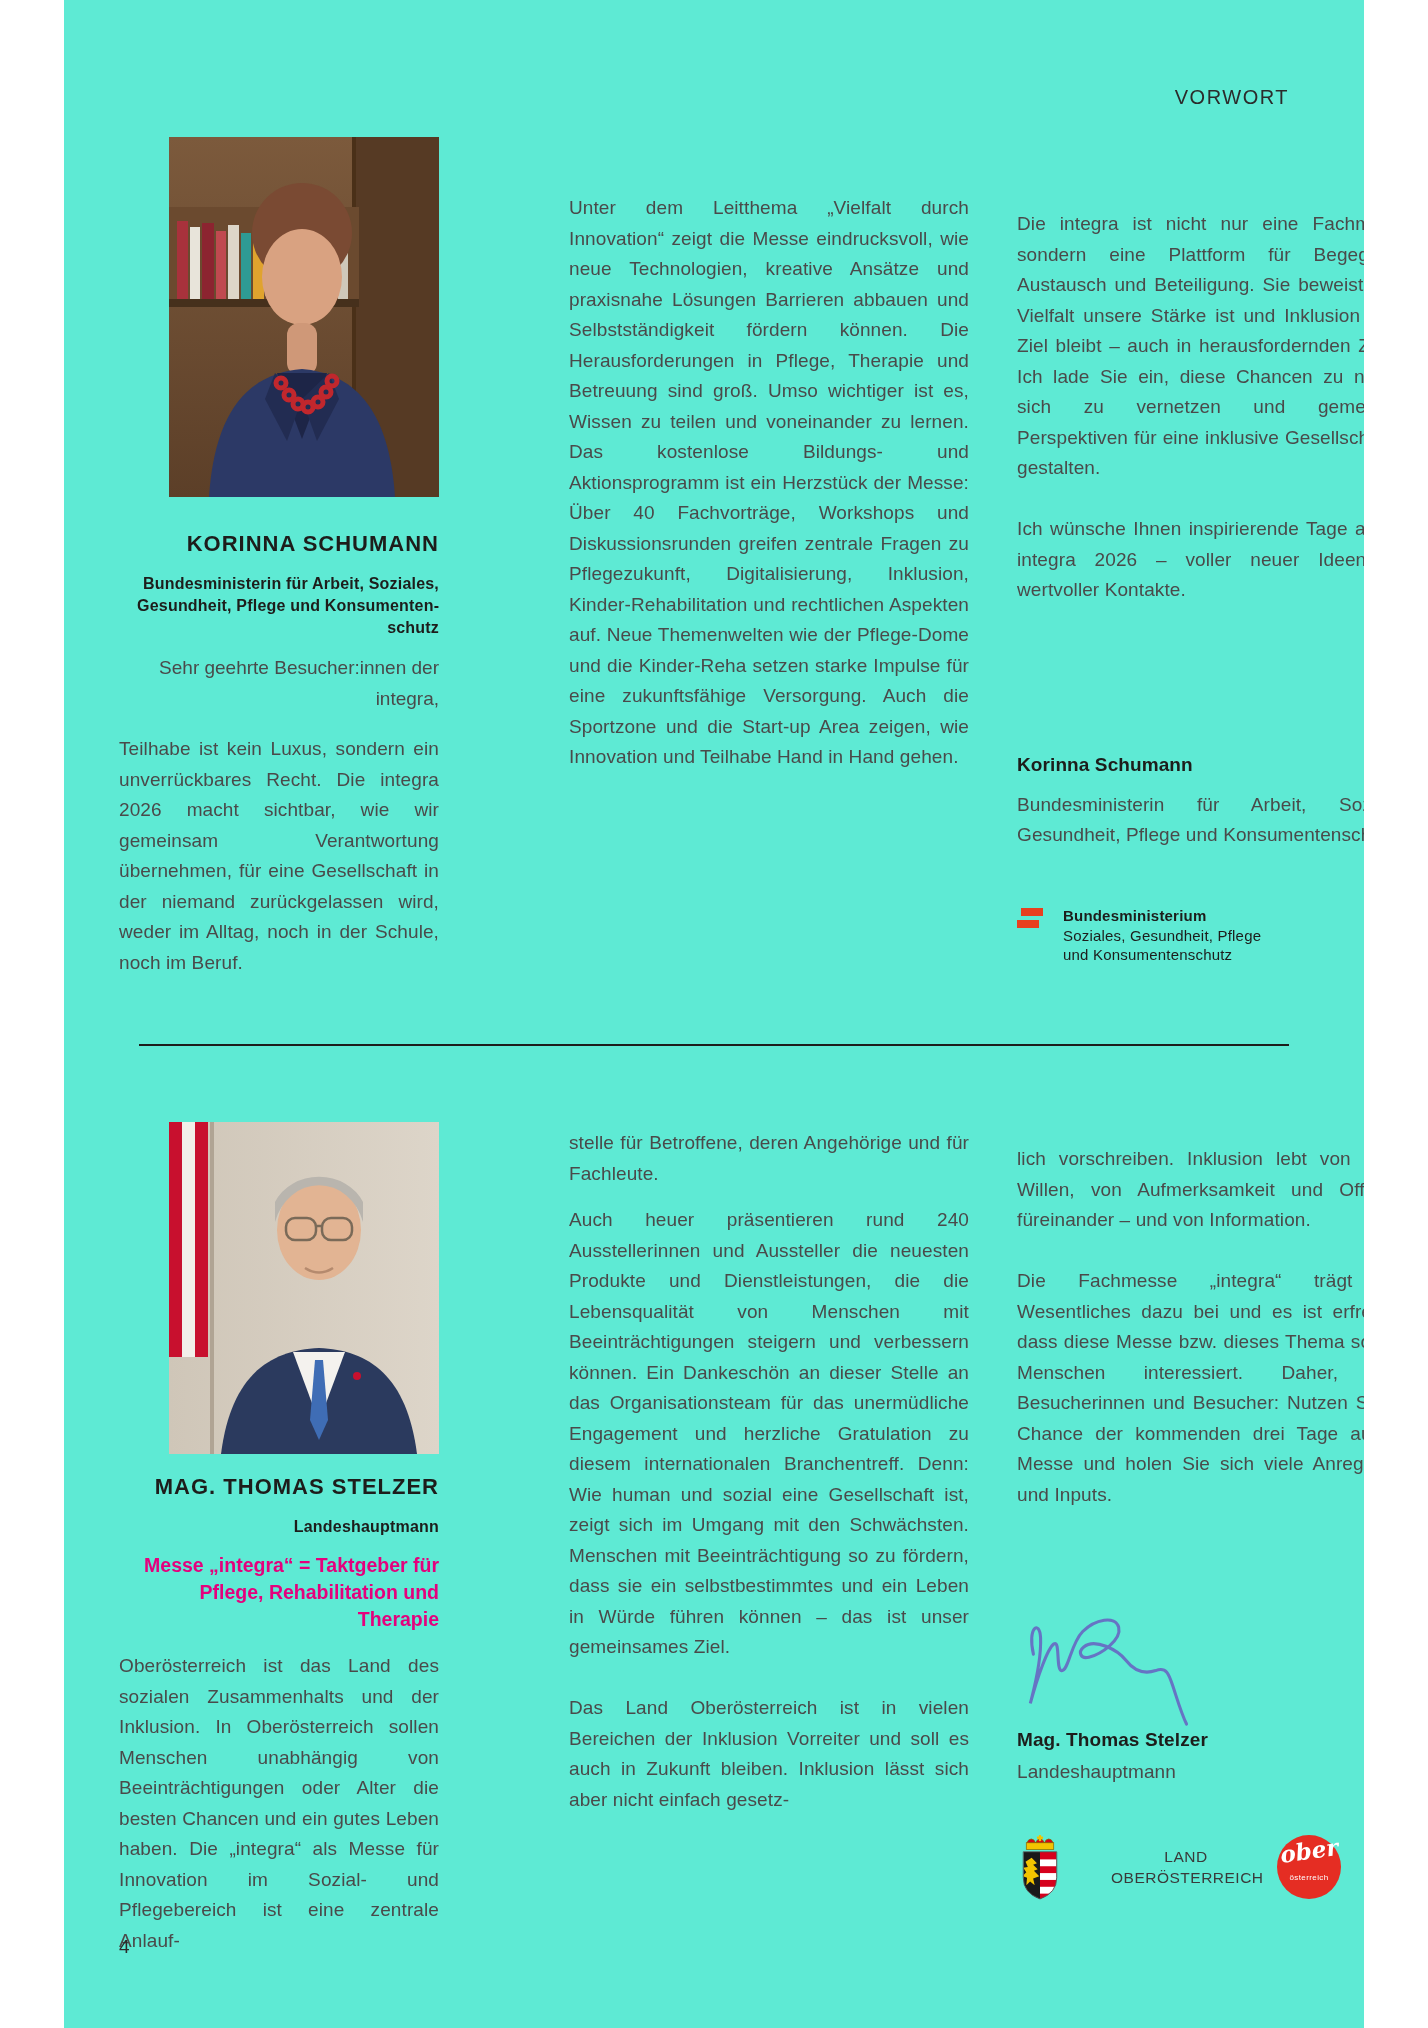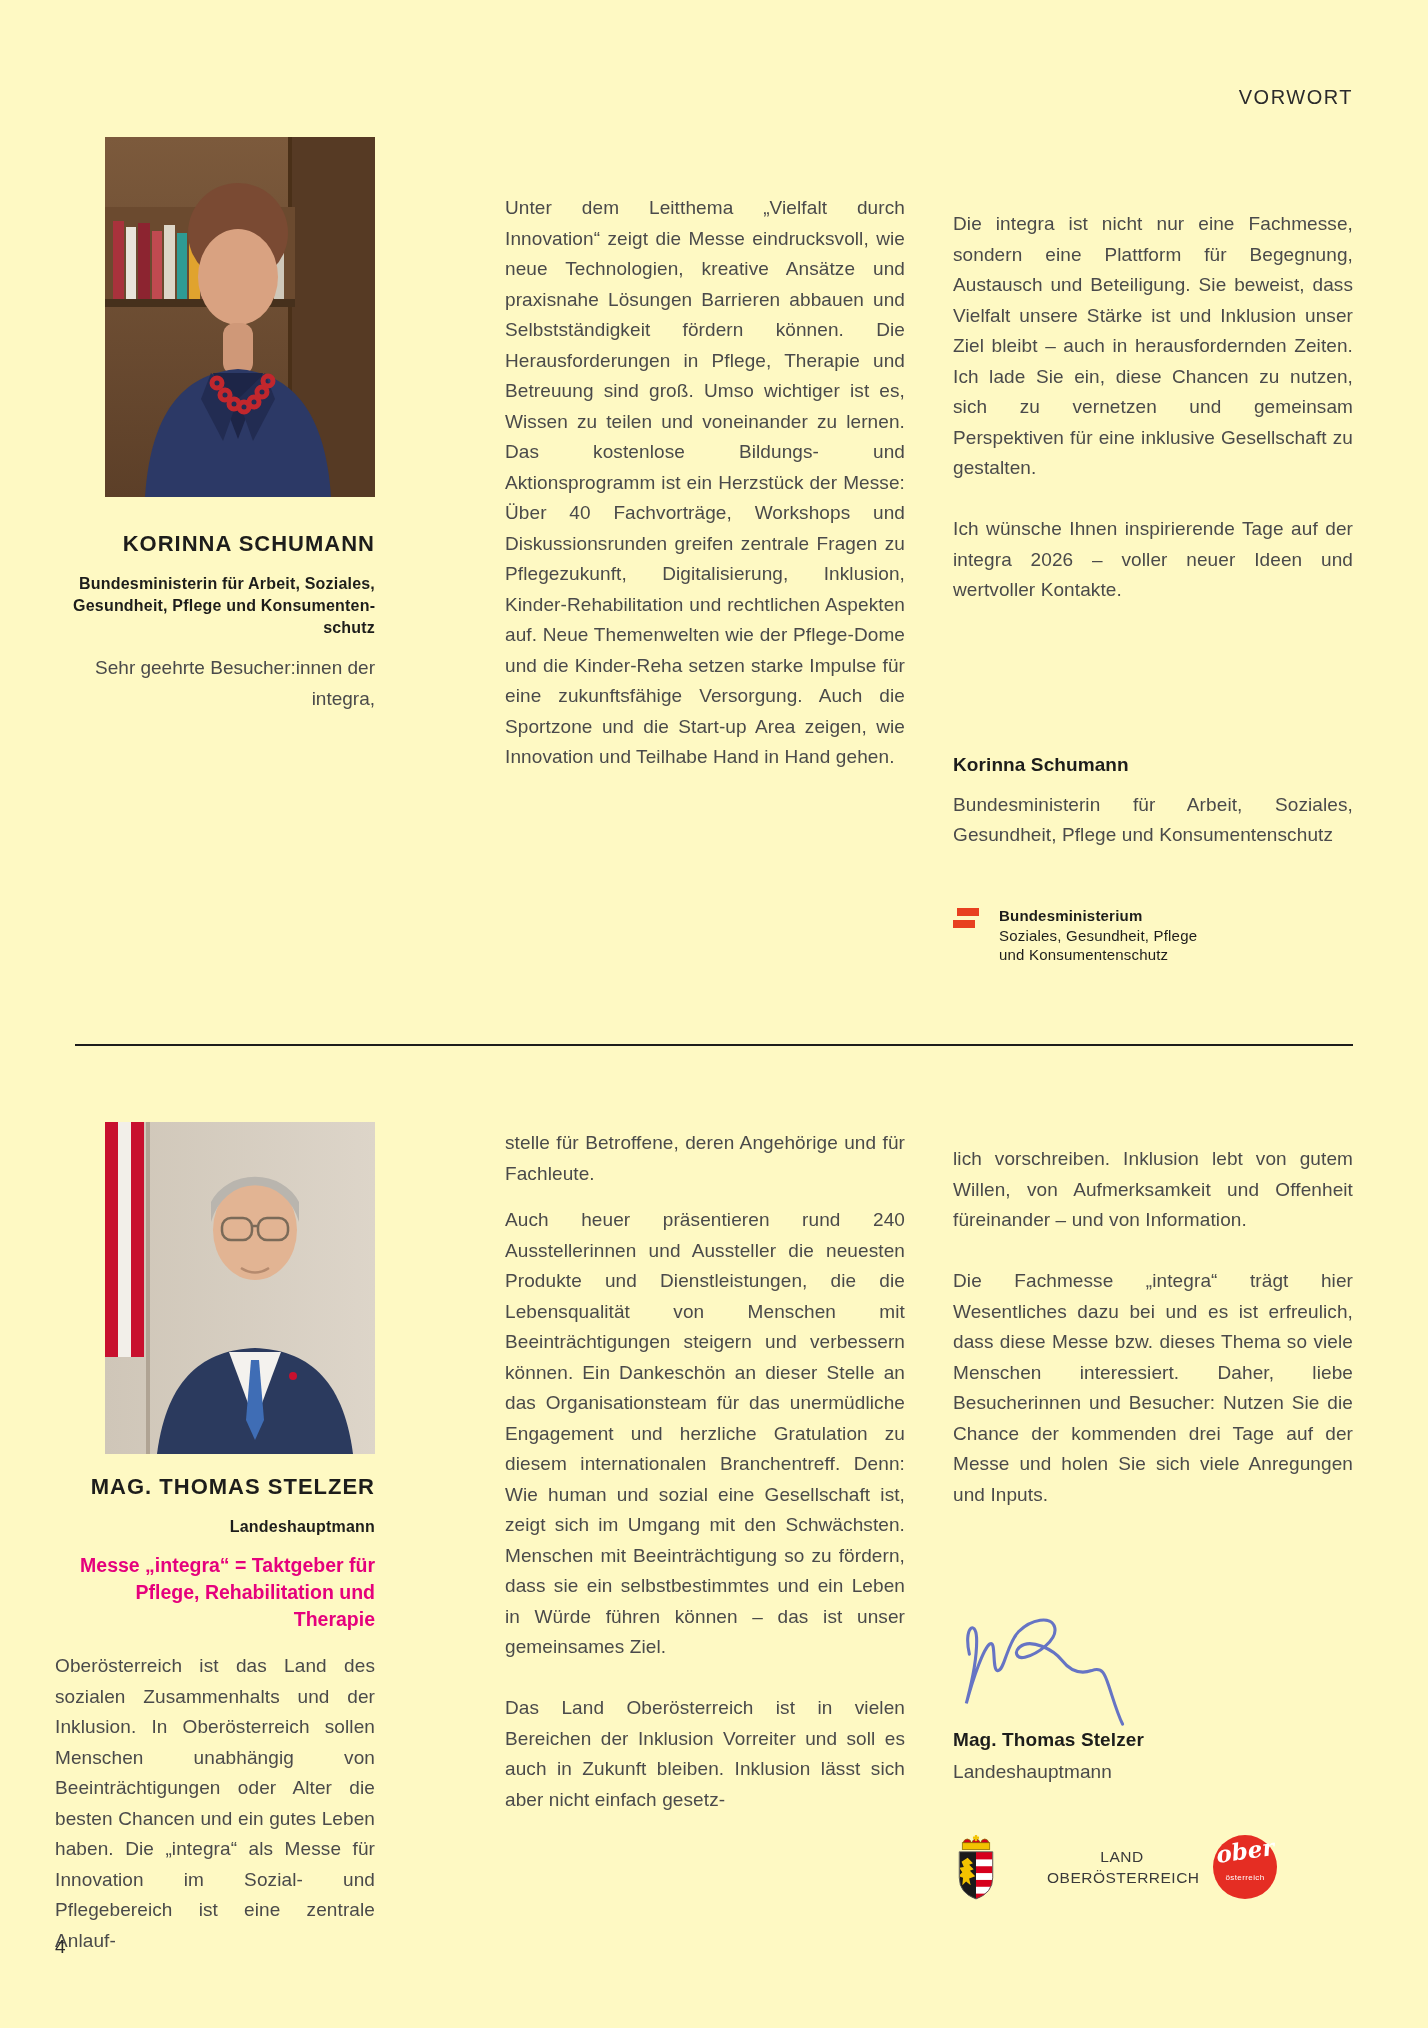--- a/index.html
+++ b/index.html
@@ -1,17 +1,17 @@
 <!DOCTYPE html>
 <html lang="de"><head>
 <meta charset="utf-8">
 <style>
   html,body{margin:0;padding:0;background:#ffffff;}
   .page{
-    position:relative;width:1428px;height:2028px;margin:0 auto;background:#fef9c3;
+    position:relative;width:1300px;height:2028px;margin:0 auto;background:#5eead4;
     font-family:"Liberation Sans",sans-serif;color:#444;overflow:hidden;
   }
   .vorwort{
     position:absolute;top:86px;right:75px;font-size:20px;letter-spacing:1.5px;
     color:#2b2b2b;font-weight:400;
   }
   .photo{position:absolute;left:105px;overflow:hidden;}
   .photo svg{display:block;}
   .photo1{top:137px;width:270px;height:360px;}
   .photo2{top:1122px;width:270px;height:332px;}
@@ -127,20 +127,21 @@
             <circle cx="157" cy="255" r="5"></circle>
           <circle cx="163" cy="244" r="5"></circle>
         </g>
       </svg>
     </div>
 
     <div class="name-block nb1">
       <h2 class="person-name">KORINNA SCHUMANN</h2>
       <div class="person-role">Bundesministerin für Arbeit, Soziales, Gesundheit, Pflege und Konsumenten­schutz</div>
       <div class="salutation">Sehr geehrte Besucher:innen der integra,</div>
+      <p class="intro-par">Teilhabe ist kein Luxus, sondern ein unverrückbares Recht. Die integra 2026 macht sichtbar, wie wir gemeinsam Verantwortung übernehmen, für eine Gesellschaft in der niemand zurückgelassen wird, weder im Alltag, noch in der Schule, noch im Beruf.</p>
     </div>
 
     <div class="col col2-top">
       <p>Unter dem Leitthema „Vielfalt durch Innovation“ zeigt die Messe eindrucksvoll, wie neue Technologien, kreative Ansätze und praxisnahe Lösungen Barrieren abbauen und Selbstständigkeit fördern können. Die Herausforderungen in Pflege, Therapie und Betreuung sind groß. Umso wichtiger ist es, Wissen zu teilen und voneinander zu lernen. Das kostenlose Bildungs- und Aktionsprogramm ist ein Herzstück der Messe: Über 40 Fachvorträge, Workshops und Diskussionsrunden greifen zentrale Fragen zu Pflegezukunft, Digitalisierung, Inklusion, Kinder-Rehabilitation und rechtlichen Aspekten auf. Neue Themenwelten wie der Pflege-Dome und die Kinder-Reha setzen starke Impulse für eine zukunftsfähige Versorgung. Auch die Sportzone und die Start-up Area zeigen, wie Innovation und Teilhabe Hand in Hand gehen.</p>
     </div>
 
     <div class="col col3-top">
       <p class="mb">Die integra ist nicht nur eine Fachmesse, sondern eine Plattform für Begegnung, Austausch und Beteiligung. Sie beweist, dass Vielfalt unsere Stärke ist und Inklusion unser Ziel bleibt – auch in herausfordernden Zeiten. Ich lade Sie ein, diese Chancen zu nutzen, sich zu vernetzen und gemeinsam Perspektiven für eine inklusive Gesellschaft zu gestalten.</p>
       <p>Ich wünsche Ihnen inspirierende Tage auf der integra 2026 – voller neuer Ideen und wertvoller Kontakte.</p>
 

